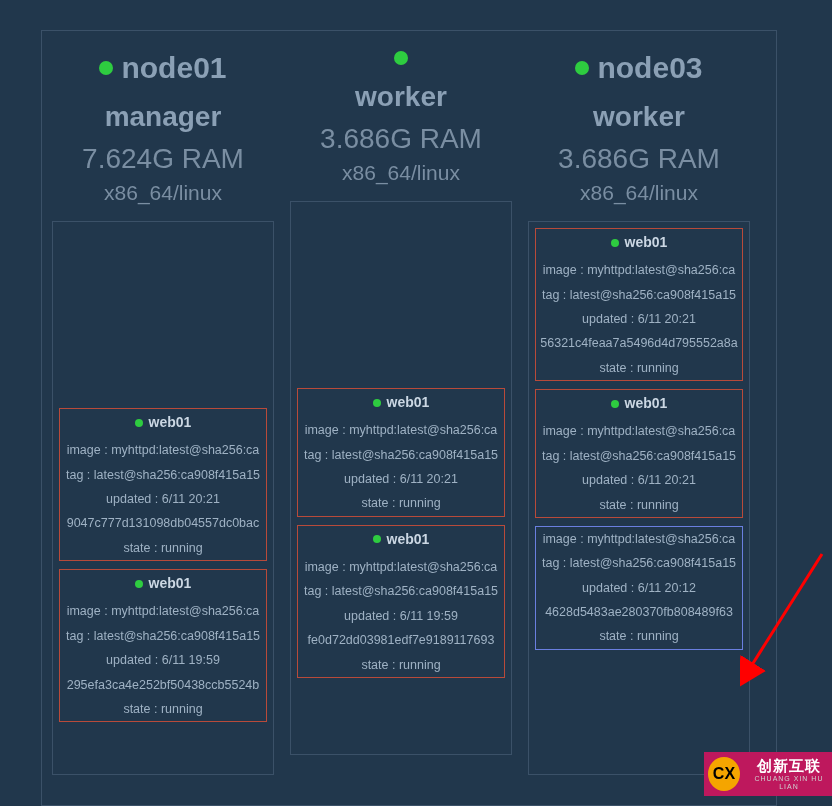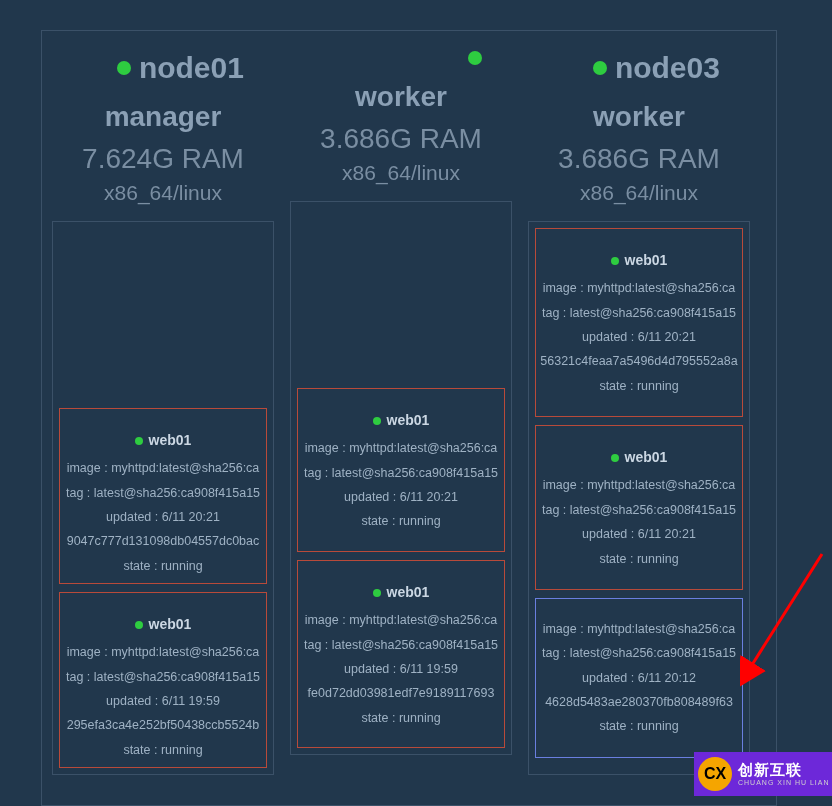--- a/index.html
+++ b/index.html
@@ -40,21 +40,21 @@
     text-align: center;
     color: #8ba0b5;
     padding: 6px 0 6px 0;
   }
   .node-name {
     font-size: 30px;
     font-weight: 600;
     color: #8ba0b5;
     display: flex;
     align-items: center;
-    justify-content: flex-end;
+    justify-content: center;
     gap: 8px;
   }
   .node-name .dot { width: 14px; height: 14px; border-radius: 50%; background: #2ecc40; display: inline-block; }
   .node-role { font-size: 28px; font-weight: 600; color: #8ba0b5; margin-top: 16px; }
   .node-meta { font-size: 28px; color: #7a8ea2; margin-top: 10px; }
   .node-arch { font-size: 21px; color: #7a8ea2; margin-top: 6px; }
 
   .card-area {
     margin-top: 10px;
     width: 222px;
@@ -65,21 +65,21 @@
     gap: 8px;
     height: 554px;
   }
   
   .card-area.leading-space {
     padding-top: 186px;
   }
   .container-card {
     border: 1px solid #b84a3a;
     width: 100%;
-    padding: 18px 4px;
+    padding: 0 4px;
     text-align: center;
     color: #9fb2c4;
     font-size: 12.5px;
     line-height: 1.95;
     overflow: hidden;
   }
   .container-card.blue { border-color: #6a7fe0; }
   .container-card .title {
     font-weight: 700;
     font-size: 14px;
@@ -101,44 +101,44 @@
     left: 740px;
     top: 550px;
     pointer-events: none;
   }
 
   
   .watermark {
     position: absolute;
     right: 0;
     bottom: 10px;
-    width: 138px;
+    width: 128px;
     height: 44px;
-    background: #6d28d9;
+    background: #be185d;
     display: flex;
     align-items: center;
     color: #fff;
     font-size: 10px;
     gap: 6px;
     padding-left: 4px;
   }
   .watermark .logo {
     width: 34px;
     height: 34px;
     border-radius: 50%;
     background: #f5a500;
     display: flex;
     align-items: center;
     justify-content: center;
     color: #000;
     font-weight: 800;
     font-size: 16px;
     position: relative;
   }
-  .watermark .text-block { display:flex; flex-direction:column; line-height:1.2; }
+  .watermark .text-block { display:flex; flex-direction:column; line-height:1.2;text-align:center; }
   .watermark .zh { font-size: 15px; font-weight: 600; letter-spacing:1px; }
   .watermark .pinyin { font-size: 7px; letter-spacing: 1px; color:#d0d0d0; }
 </style>
 </head>
 <body>
 
 <div class="viewport">
   <div class="panel">
     <div class="columns" id="cols">
         <div class="node-col">

